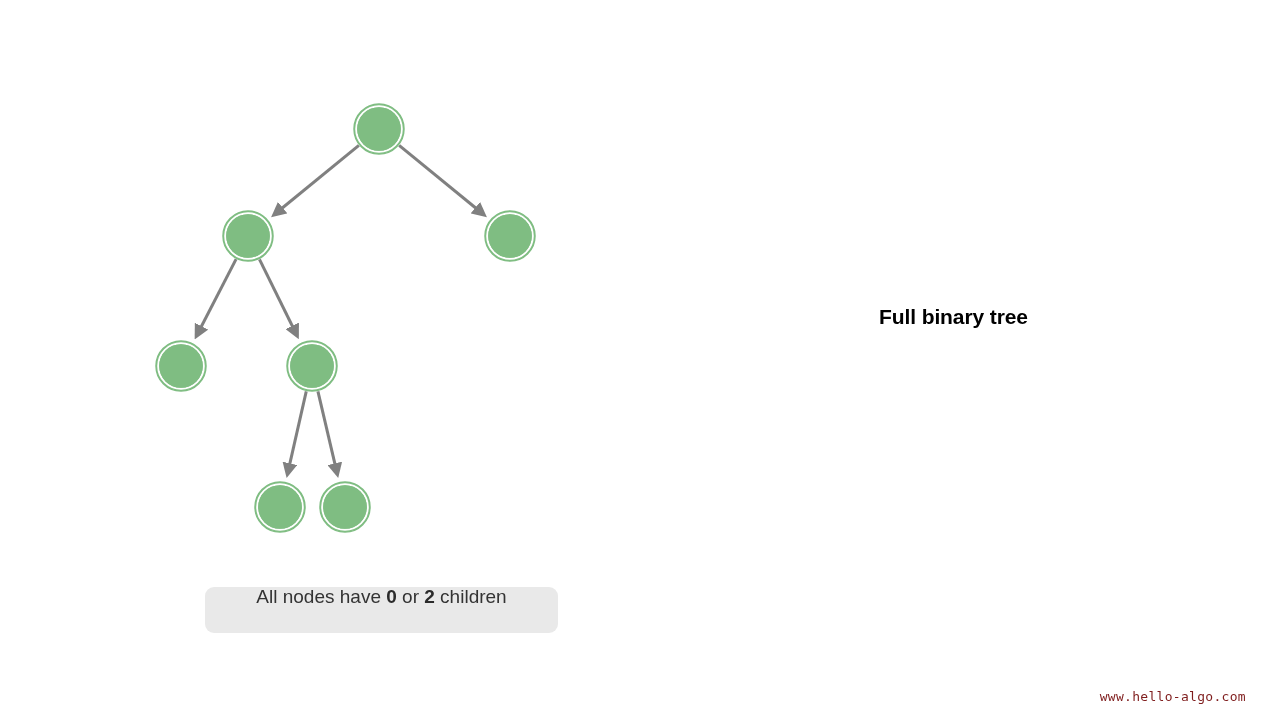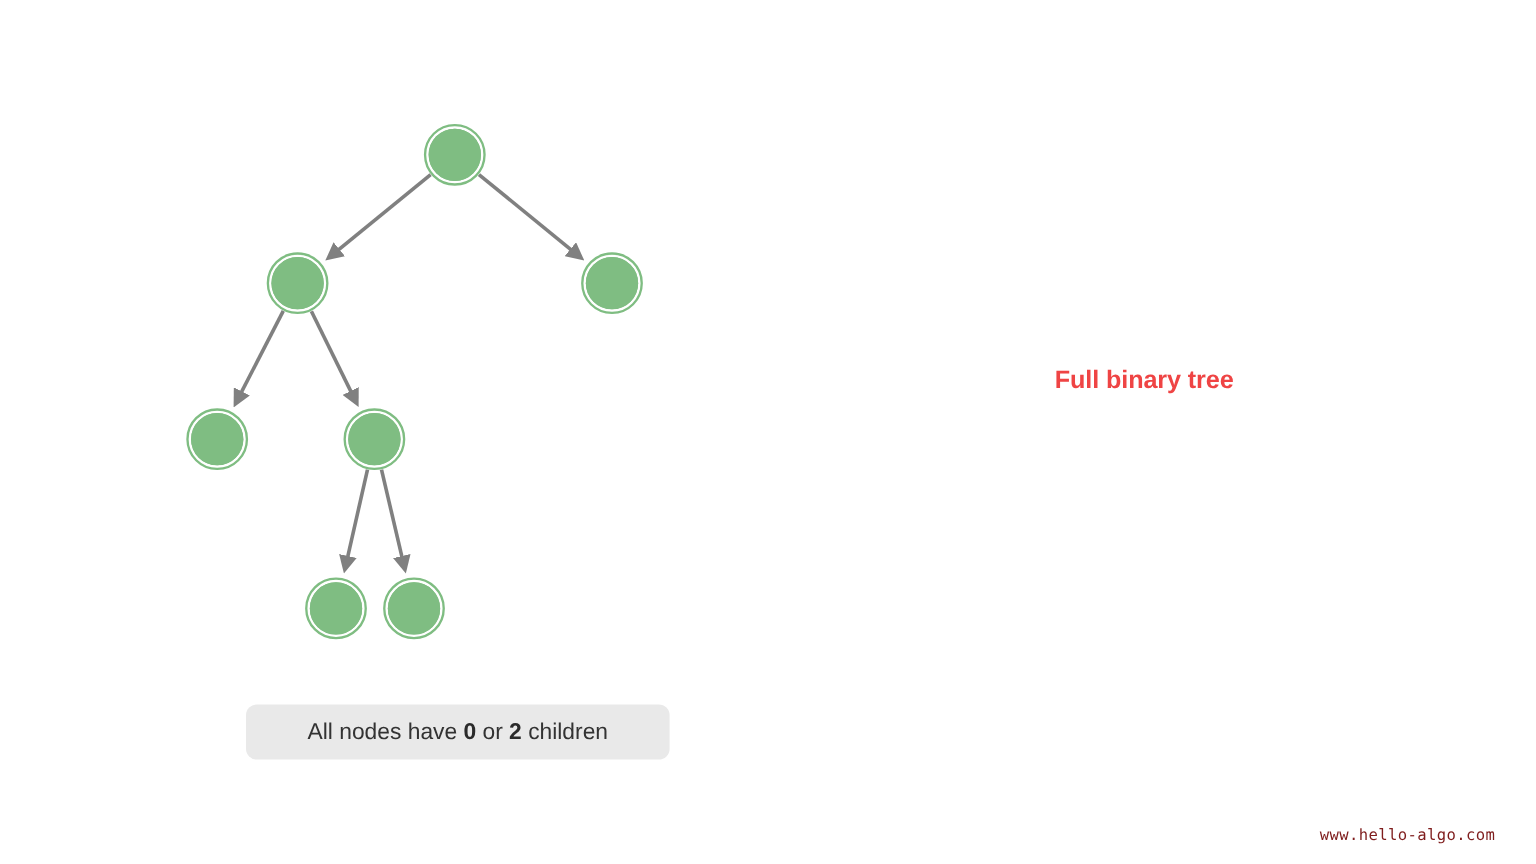--- a/index.html
+++ b/index.html
@@ -49,21 +49,20 @@
   
   .caption-box {
     position: absolute;
     left: 205px;
     top: 587px;
     width: 353px;
     height: 46px;
     background: #e9e9e9;
     border-radius: 9px;
     display: flex;
-    align-items: center;
     justify-content: center;
     box-sizing: border-box;
   }
   .caption-text {
     font-family: "Liberation Sans", sans-serif;
     font-size: 19px;
     color: #333333;
     white-space: pre;
     line-height: 1;
   }
@@ -136,21 +135,21 @@
           <circle cx="280" cy="507" r="21.8" fill="#7fbd82"></circle>
         </g>
         <g>
           <circle cx="345" cy="507" r="25" fill="#7fbd82" stroke="#7fbd82" stroke-width="1.5"></circle>
           <circle cx="345" cy="507" r="22.8" fill="none" stroke="#ffffff" stroke-width="2"></circle>
           <circle cx="345" cy="507" r="21.8" fill="#7fbd82"></circle>
         </g>
       </g>
   </svg>
 
-  <div class="diagram-title" style="left: 879px; top: 305px; color: #ef4444;">Full binary tree</div>
+  <div class="diagram-title" style="left: 879px; top: 305px; color: #000000;">Full binary tree</div>
 
   <div class="caption-box" style="background: rgb(233, 233, 233);">
     <div class="caption-text" style="color: rgb(51, 51, 51);"><span>All nodes have </span><b>0</b><span> or </span><b>2</b><span> children</span></div>
   </div>
 
   <div class="watermark" style="color: #7f1d1d;">www.hello-algo.com</div>
 
 </div>
 
 </body></html>

